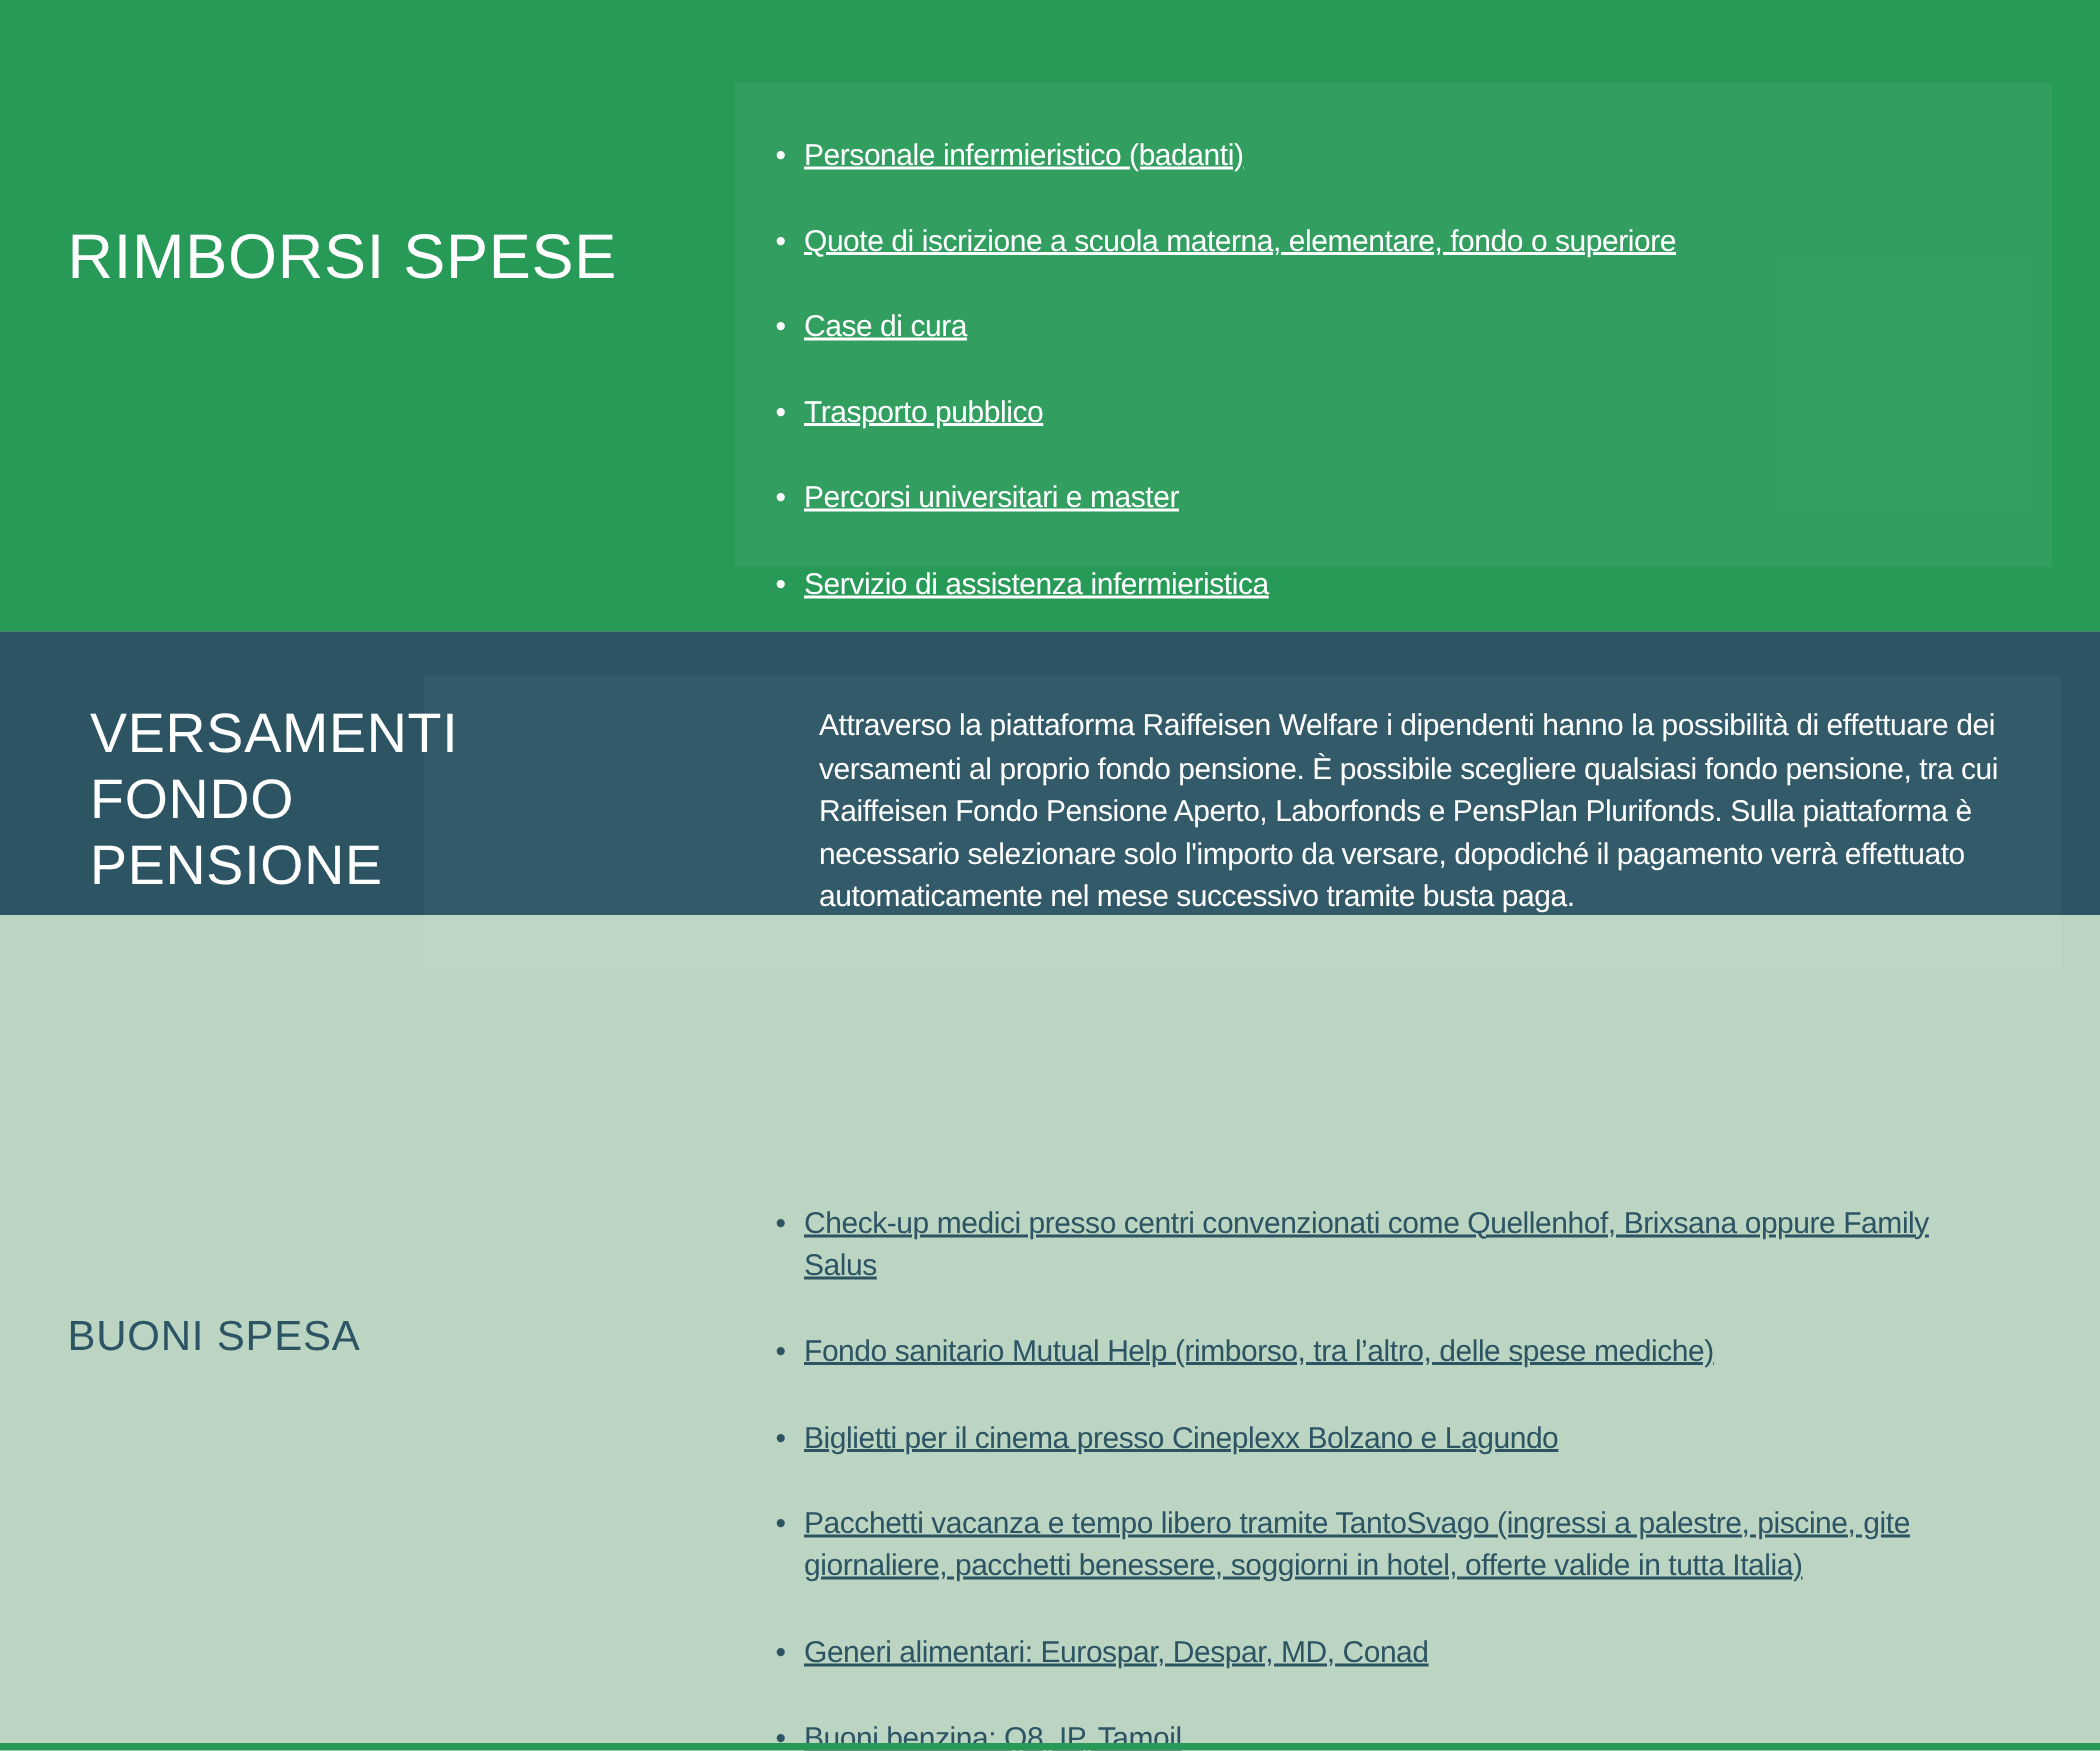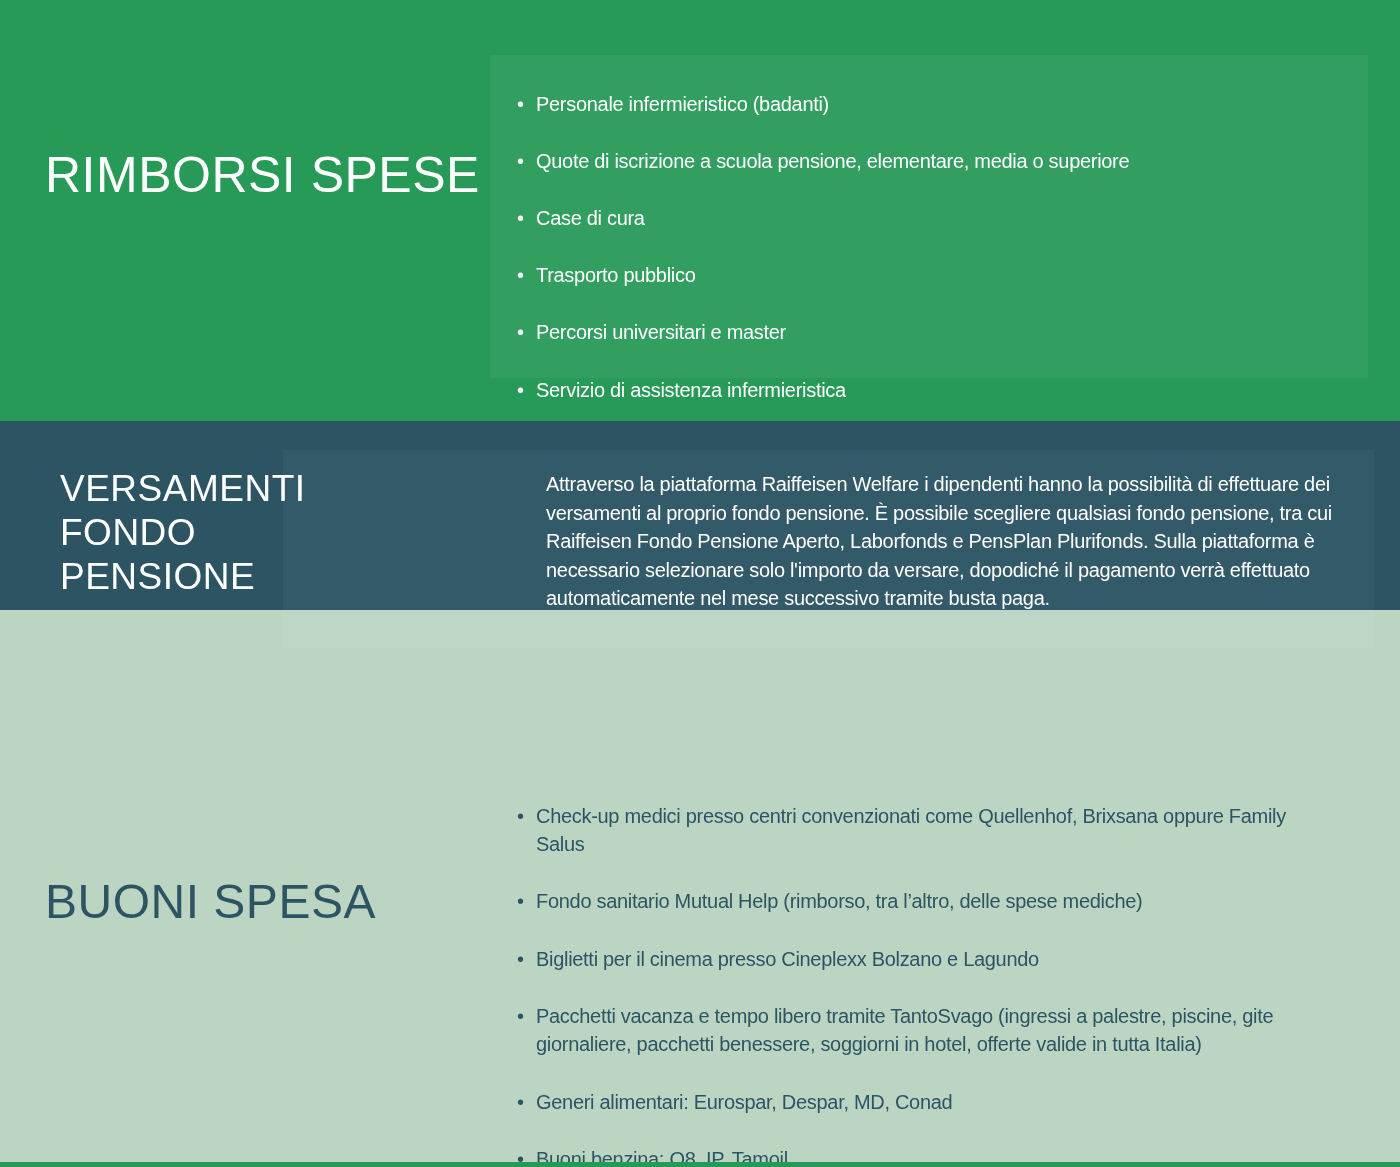--- a/index.html
+++ b/index.html
@@ -29,35 +29,35 @@
     background: rgba(255,255,255,0.035);
   }
 
   h1, h2 { margin: 0; font-weight: 400; }
 
   .title-light {
     position: absolute;
     letter-spacing: 0.5px;
     line-height: 1.1;
   }
-  .title-rimborsi { left: 45px; top: 148px; font-size: 50px; color: #ffffff; }
+  .title-rimborsi { left: 45px; top: 148px; font-size: 42px; color: #ffffff; }
   .title-versamenti { left: 60px; top: 46px; font-size: 37px; line-height: 44px; color: #ffffff; }
   .title-versamenti span { display: block; }
-  .title-buoni { left: 45px; top: 876px; font-size: 48px; color: var(--teal, #2c5463); }
+  .title-buoni { left: 45px; top: 876px; font-size: 28px; color: var(--teal, #2c5463); }
 
   ul.bullets {
     position: absolute;
     margin: 0; padding: 0;
     list-style: none;
     font-size: 20px;
     letter-spacing: -0.3px;
     line-height: 28.6px;
     white-space: pre-line;
   }
-  ul.bullets li { position: relative; margin: 0; padding: 0; }
+  ul.bullets li { position: relative; margin: 0; padding: 0; text-decoration: underline; }
   ul.bullets li::before {
     content: "\2022";
     position: absolute;
     left: -19px; top: 0;
   }
   .list-rimborsi { left: 536px; top: 61px; width: 760px; color: #ffffff; }
   .list-buoni { left: 536px; top: 95px; width: 830px; color: var(--teal, #2c5463); }
 
   .para {
     position: absolute;
@@ -73,21 +73,21 @@
 </head>
 <body>
 
 <div class="page">
 
   <section class="sec sec-green">
     <div class="panel-highlight"></div>
     <h1 class="title-light title-rimborsi">RIMBORSI SPESE</h1>
     <ul class="bullets list-rimborsi">
       <li>Personale infermieristico (badanti)</li>
-      <li>Quote di iscrizione a scuola pensione, elementare, media o superiore</li>
+      <li>Quote di iscrizione a scuola materna, elementare, fondo o superiore</li>
       <li>Case di cura</li>
       <li>Trasporto pubblico</li>
       <li>Percorsi universitari e master</li>
       <li>Servizio di assistenza infermieristica</li>
       <li>Case di riposo</li>
       <li>Libri di testo per scuola o università, gite scolastiche, Centri diurni di assistenza
 all’infanzia, Scuolabus, mensa scolastica</li>
     </ul>
   </section>
 

